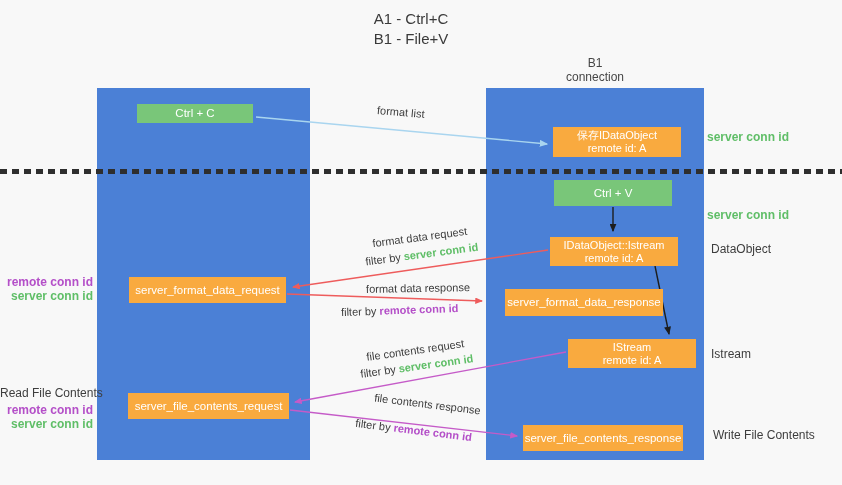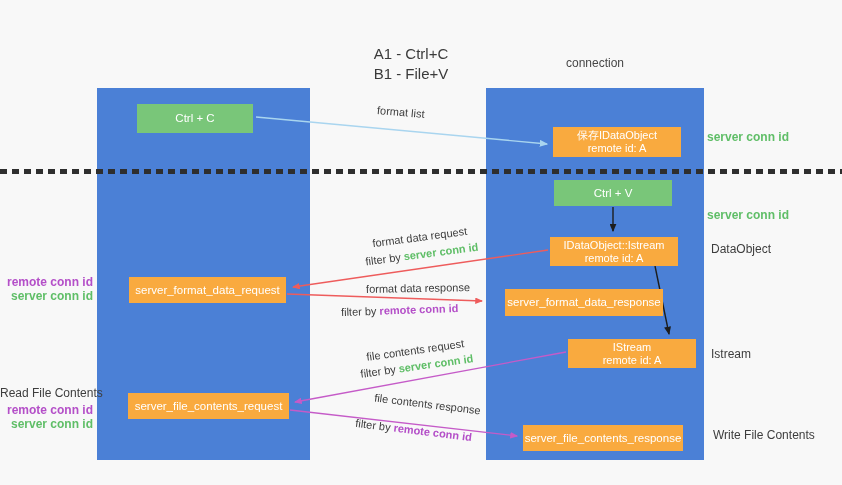--- a/index.html
+++ b/index.html
@@ -1,20 +1,20 @@
 <!DOCTYPE html>
 <html style="--lane-blue: #4b80d6; --node-green: #79c679; --node-orange: #f9aa3f; --green-id: #5fbe67; --purple-id: #b44fc8; --arrow-blue: #a9d5ef; --arrow-red: #ee5c5c; --arrow-magenta: #c55bc8; --arrow-black: #1d1d1d; --text-dark: #3d3d3d;"><head>
 <meta charset="utf-8">
 <style>
   * { margin:0; padding:0; box-sizing:border-box; }
   html,body { background:#f0f0f0; font-family:"Liberation Sans", sans-serif; }
   .canvas { position:relative; width:842px; height:485px; background:#f8f8f8; overflow:hidden; }
 
   .title { position:absolute; top:9px; left:0; width:822px; text-align:center;
-           font-size:15px; color:#3a3a3a; line-height:20px; z-index:5;margin-top:35px; }
+           font-size:15px; color:#3a3a3a; line-height:20px; z-index:5; }
 
   .lane { position:absolute; top:88px; height:372px; background:var(--lane-blue); z-index:1; }
   .lane-left  { left:97px;  width:213px; }
   .lane-right { left:486px; width:218px; }
 
   .lane-header { position:absolute; top:56px; text-align:center; font-size:12px;
                  color:#474747; line-height:14px; z-index:5; }
   .lh-left  { left:97px;  width:213px; }
   .lh-right { left:486px; width:218px; }
 
@@ -22,21 +22,21 @@
               background:repeating-linear-gradient(90deg,#2e2e2e 0 7px,transparent 7px 12px); }
 
   svg.arrows { position:absolute; left:0; top:0; z-index:3; pointer-events:none; }
 
   .node { position:absolute; display:flex; flex-direction:column; align-items:center;
           justify-content:center; color:#fff; font-size:11.5px; line-height:13px;
           text-align:center; z-index:4; white-space:nowrap; }
   .node-green  { background:var(--node-green); }
   .node-orange { background:var(--node-orange); }
 
-  .n-ctrlc    { left:137px; top:104px; width:116px; height:29px; }
+  .n-ctrlc    { left:137px; top:104px; width:116px; height:19px; }
   .n-saveido  { left:553px; top:127px; width:128px; height:30px; font-size:11px; }
   .n-ctrlv    { left:554px; top:180px; width:118px; height:26px; }
   .n-getdata  { left:550px; top:237px; width:128px; height:29px; font-size:11px; }
   .n-fmtreq   { left:129px; top:277px; width:157px; height:26px; }
   .n-fmtresp  { left:487px; top:289px; width:158px; height:27px;margin-left:18px; }
   .n-istream  { left:568px; top:339px; width:128px; height:29px; font-size:11px; }
   .n-filereq  { left:128px; top:393px; width:161px; height:26px; }
   .n-fileresp { left:523px; top:425px; width:160px; height:26px; }
 
   .flabel { position:absolute; font-size:11px; color:var(--text-dark);
@@ -75,20 +75,21 @@
 <body>
 
 <div class="canvas">
 
   <div class="title">
     <div>A1 - Ctrl+C</div>
     <div>B1 - File+V</div>
   </div>
 
   <div class="lane-header lh-right">
+    <div>B1</div>
     <div>connection</div>
   </div>
 
   <div class="lane lane-left"></div>
   <div class="lane lane-right"></div>
 
   <div class="dashline"></div>
 
   <svg class="arrows" width="842" height="485">
     <defs>

